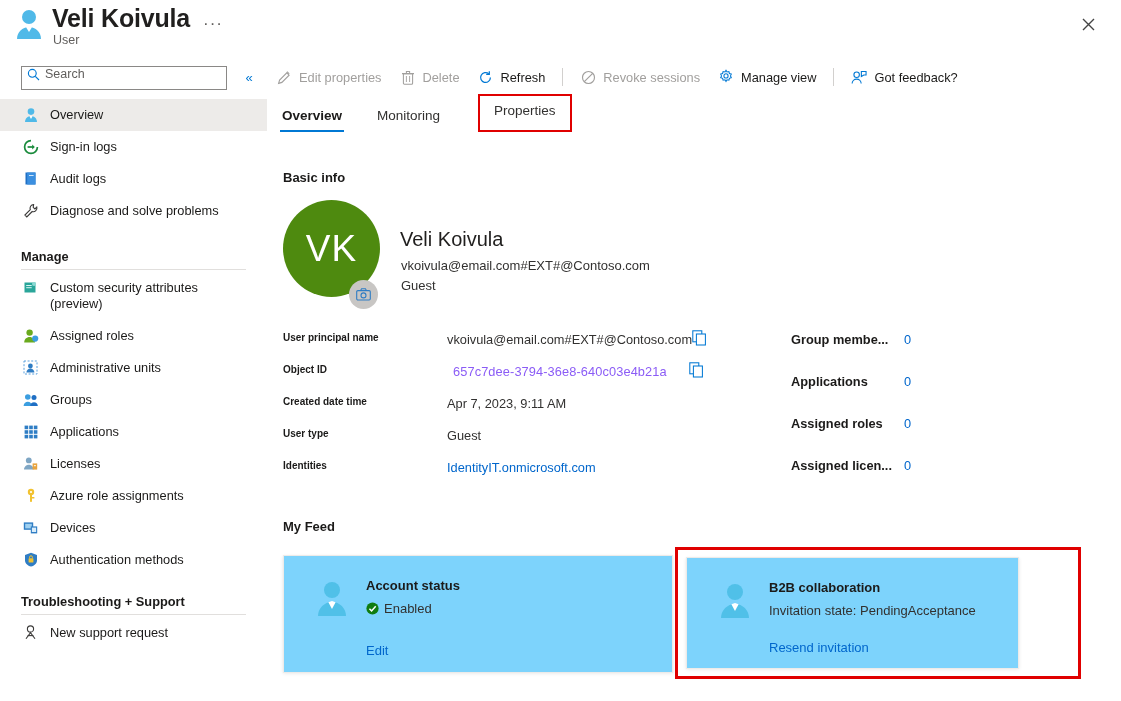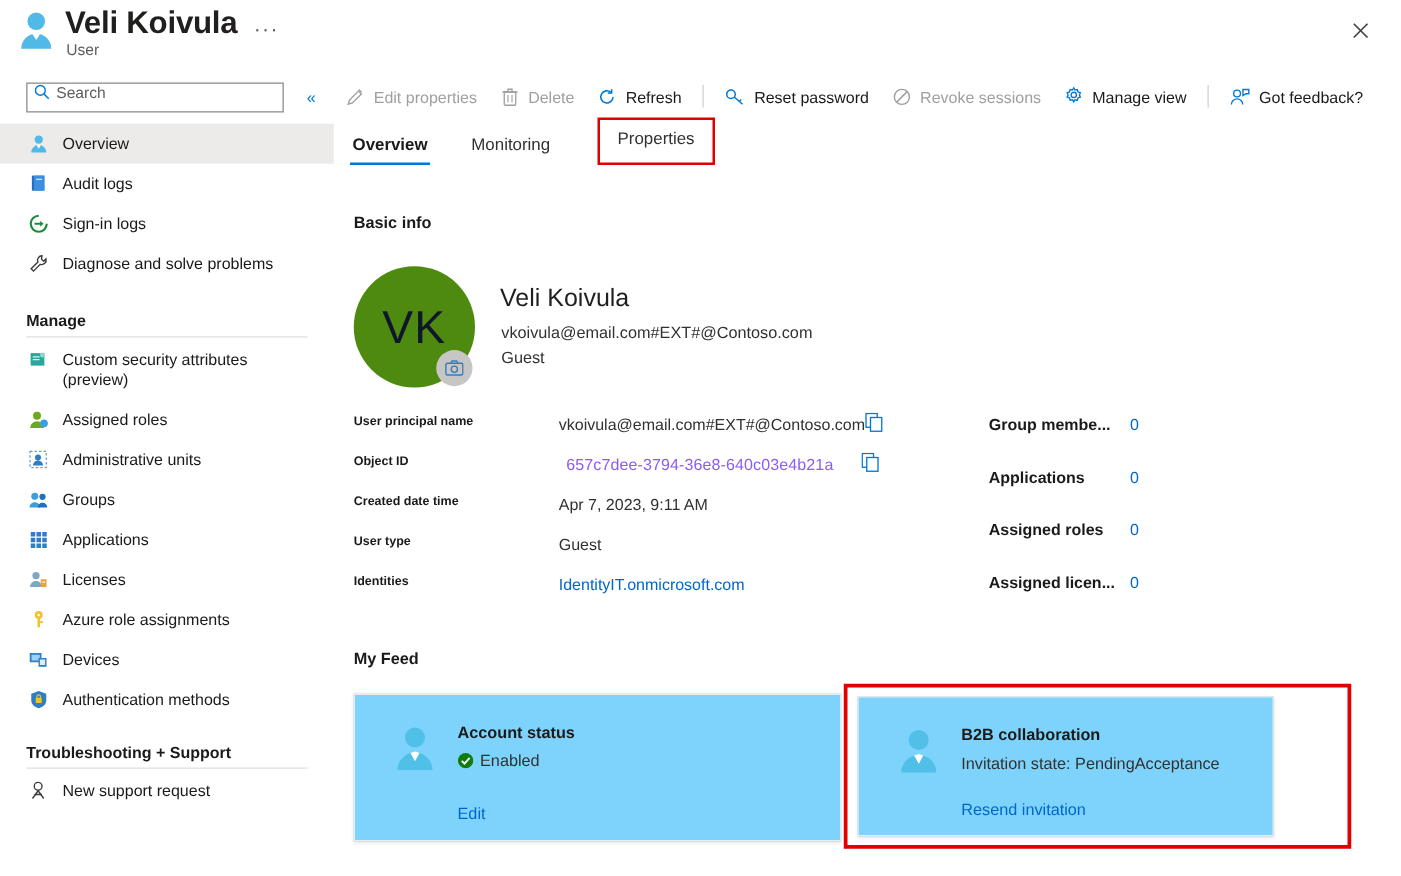--- a/index.html
+++ b/index.html
@@ -92,23 +92,23 @@
     content: ""; position: absolute; left: 0; right: 0; bottom: 0; height: 2px; background: #0078d4;
   }
   .tab.highlighted {
     border: 2px solid #e00000; padding: 7px 14px; margin-left: 5px; margin-top: -8px;
   }
 
   .sec-title { position: absolute; font-size: 13px; font-weight: 700; color: #1b1a19; }
 
   
   .avatar {
-    position: absolute; left: 16px; top: 161px; width: 97px; height: 97px;
+    position: absolute; left: 16px; top: 148px; width: 97px; height: 97px;
     border-radius: 50%; display: flex; align-items: center; justify-content: center;
-    font-size: 37px; color: #0f172a; letter-spacing: 1px;
+    font-size: 37px; color: #ffffff; letter-spacing: 1px;
   }
   .cam-badge {
     position: absolute; left: 82px; top: 228px; width: 29px; height: 29px; border-radius: 50%;
     background: #c8c6c4; display: flex; align-items: center; justify-content: center; cursor: pointer;
   }
   .prof-name { position: absolute; left: 133px; top: 176px; font-size: 20px; color: #201f1e; }
   .prof-upn  { position: absolute; left: 134px; top: 206px; font-size: 13px; color: #323130; }
   .prof-type { position: absolute; left: 134px; top: 226px; font-size: 13px; color: #323130; }
 
   
@@ -185,38 +185,38 @@
             <circle cx="8" cy="4.6" r="3.3" fill="#50b9e8"></circle>
             <path d="M2 15c0-3.4 2.7-6 6-6s6 2.6 6 6z" fill="#50b9e8"></path>
             <path d="M6.4 9.3 8 12l1.6-2.7-1.6-.5z" fill="#fff"></path>
           </svg>
         </span>
         <span class="nav-label">Overview</span>
       </div>
 
       <div class="nav-item">
         <span class="nav-ico">
-          <svg width="15" height="15" viewBox="0 0 15 15">
-            <rect x="2.5" y="1.5" width="10" height="12" fill="#1f6fc4"></rect>
-            <rect x="4.2" y="1.5" width="8.3" height="12" fill="#3b8fe0"></rect>
-            <rect x="6" y="4" width="4.6" height="1" fill="#cfe6fa"></rect>
-          </svg>
-        </span>
-        <span class="nav-label">Audit logs</span>
-      </div>
-
-      <div class="nav-item">
-        <span class="nav-ico">
           <svg width="16" height="16" viewBox="0 0 16 16">
             <path d="M8 1.6a6.4 6.4 0 1 0 6.4 6.4" fill="none" stroke="#1a8b3c" stroke-width="1.7"></path>
             <path d="M4.6 8h6" stroke="#1a8b3c" stroke-width="1.7"></path>
             <path d="M9.2 5.6 11.8 8l-2.6 2.4z" fill="#1a8b3c"></path>
           </svg>
         </span>
         <span class="nav-label">Sign-in logs</span>
+      </div>
+
+      <div class="nav-item">
+        <span class="nav-ico">
+          <svg width="15" height="15" viewBox="0 0 15 15">
+            <rect x="2.5" y="1.5" width="10" height="12" fill="#1f6fc4"></rect>
+            <rect x="4.2" y="1.5" width="8.3" height="12" fill="#3b8fe0"></rect>
+            <rect x="6" y="4" width="4.6" height="1" fill="#cfe6fa"></rect>
+          </svg>
+        </span>
+        <span class="nav-label">Audit logs</span>
       </div>
 
       <div class="nav-item">
         <span class="nav-ico">
           <svg width="16" height="16" viewBox="0 0 16 16">
             <path d="M10.6 1.6a3.6 3.6 0 0 0-3.3 5l-5.4 5.4 1.9 1.9 5.4-5.4a3.6 3.6 0 0 0 4.6-4.4l-1.9 1.9-1.7-1.7z" fill="none" stroke="#3b3a39" stroke-width="1.1"></path>
           </svg>
         </span>
         <span class="nav-label">Diagnose and solve problems</span>
       </div>
@@ -385,30 +385,20 @@
           <svg width="15" height="15" viewBox="0 0 15 15">
             <path d="M12.4 7.5a4.9 4.9 0 1 1-1.6-3.6" fill="none" stroke="#0078d4" stroke-width="1.25"></path>
             <path d="M11.3 1.3v3.1H8.2" fill="none" stroke="#0078d4" stroke-width="1.25"></path>
           </svg>
         </span>
         <span>Refresh</span>
       </div>
 
       <div class="cmd-sep"></div>
 
-      <div class="cmd">
-        <span class="ci">
-          <svg width="16" height="15" viewBox="0 0 16 15">
-            <circle cx="4.8" cy="5.4" r="3.4" fill="none" stroke="#0078d4" stroke-width="1.2"></circle>
-            <path d="M7.4 7.6 14 13.4" fill="none" stroke="#0078d4" stroke-width="1.2"></path>
-            <path d="M11.4 11.2 13 9.6" stroke="#0078d4" stroke-width="1.2"></path>
-          </svg>
-        </span>
-        <span>Reset password</span>
-      </div>
 
       <div class="cmd disabled">
         <span class="ci">
           <svg width="15" height="15" viewBox="0 0 15 15">
             <circle cx="7.5" cy="7.5" r="6" fill="none" stroke="#a19f9d" stroke-width="1.15"></circle>
             <path d="M3.3 11.7 11.7 3.3" stroke="#a19f9d" stroke-width="1.15"></path>
           </svg>
         </span>
         <span>Revoke sessions</span>
       </div>

